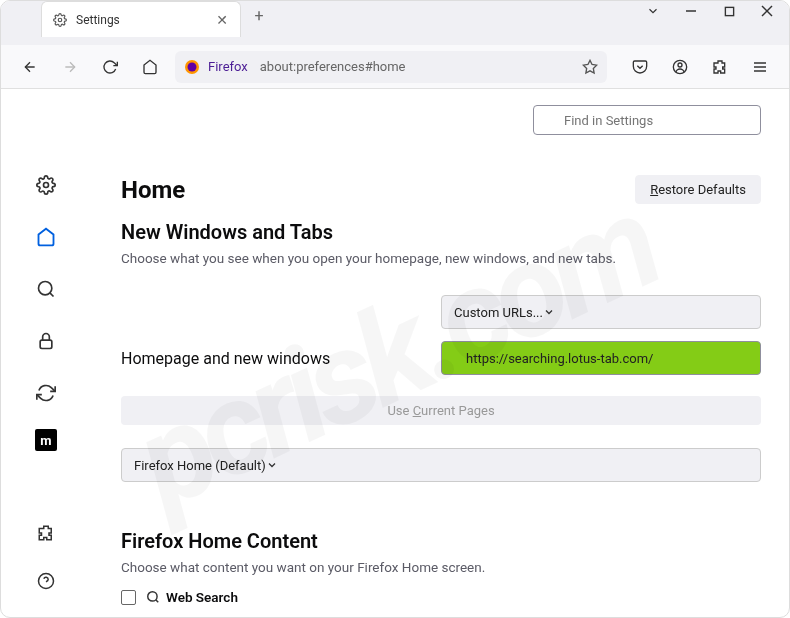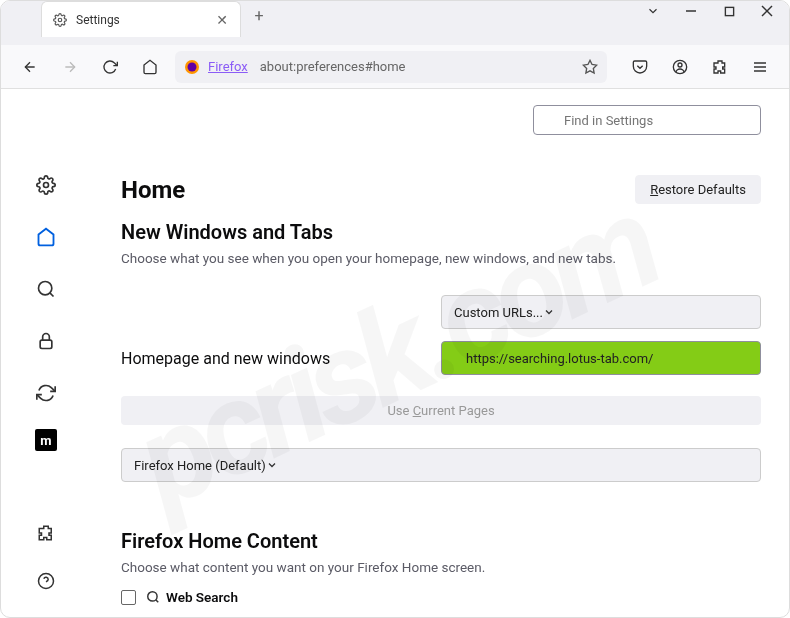--- a/index.html
+++ b/index.html
@@ -15,21 +15,21 @@
     .new-tab { width: 28px; height: 28px; display: flex; align-items: center; justify-content: center; color: #666; cursor: pointer; font-size: 16px; margin-bottom: 4px; }
     .tab-bar-right { margin-left: auto; display: flex; gap: 18px; padding-right: 8px; margin-bottom: 10px; }
     .window-btn { width: 20px; height: 20px; display: flex; align-items: center; justify-content: center; color: #333; cursor: pointer; }
     
     
     .toolbar { height: 44px; background: #f9f9fb; display: flex; align-items: center; padding: 0 14px; gap: 10px; border-bottom: 1px solid #e0e0e0; }
     .nav-btn { width: 30px; height: 30px; display: flex; align-items: center; justify-content: center; color: #555; cursor: pointer; border-radius: 4px; }
     .nav-btn.disabled { color: #bbb; }
     .url-bar { flex: 1; height: 32px; background: #f0f0f4; border-radius: 6px; display: flex; align-items: center; padding: 0 8px; gap: 8px; border: 1px solid transparent; }
     .url-logo { width: 16px; height: 16px; }
-    .url-firefox-label { font-size: 13px; color: #8b5cf6; padding-right: 4px; text-decoration: underline; }
+    .url-firefox-label { font-size: 13px; color: #4c1d95; padding-right: 4px; }
     .url-text { font-size: 13px; color: #666; flex: 1; }
     .url-star { color: #555; }
     .toolbar-right { display: flex; gap: 10px; margin-left: 8px; }
     
     
     .content-area { display: flex; height: calc(100% - 88px); position: relative; }
     
     
     .sidebar { width: 90px; display: flex; flex-direction: column; align-items: center; padding-top: 80px; gap: 20px; position: relative; }
     .sidebar-icon { width: 32px; height: 32px; display: flex; align-items: center; justify-content: center; cursor: pointer; border-radius: 4px; color: #333; }

